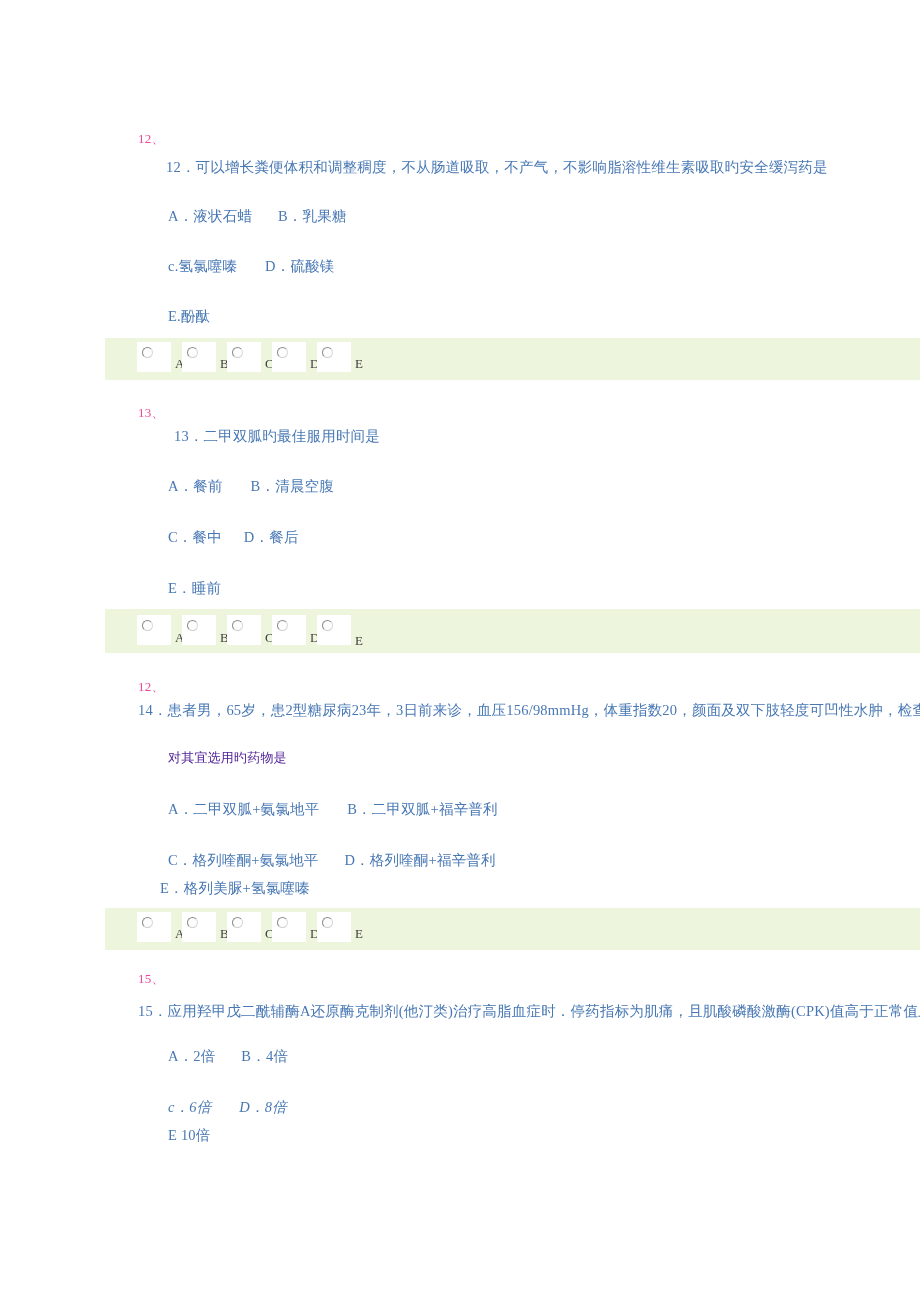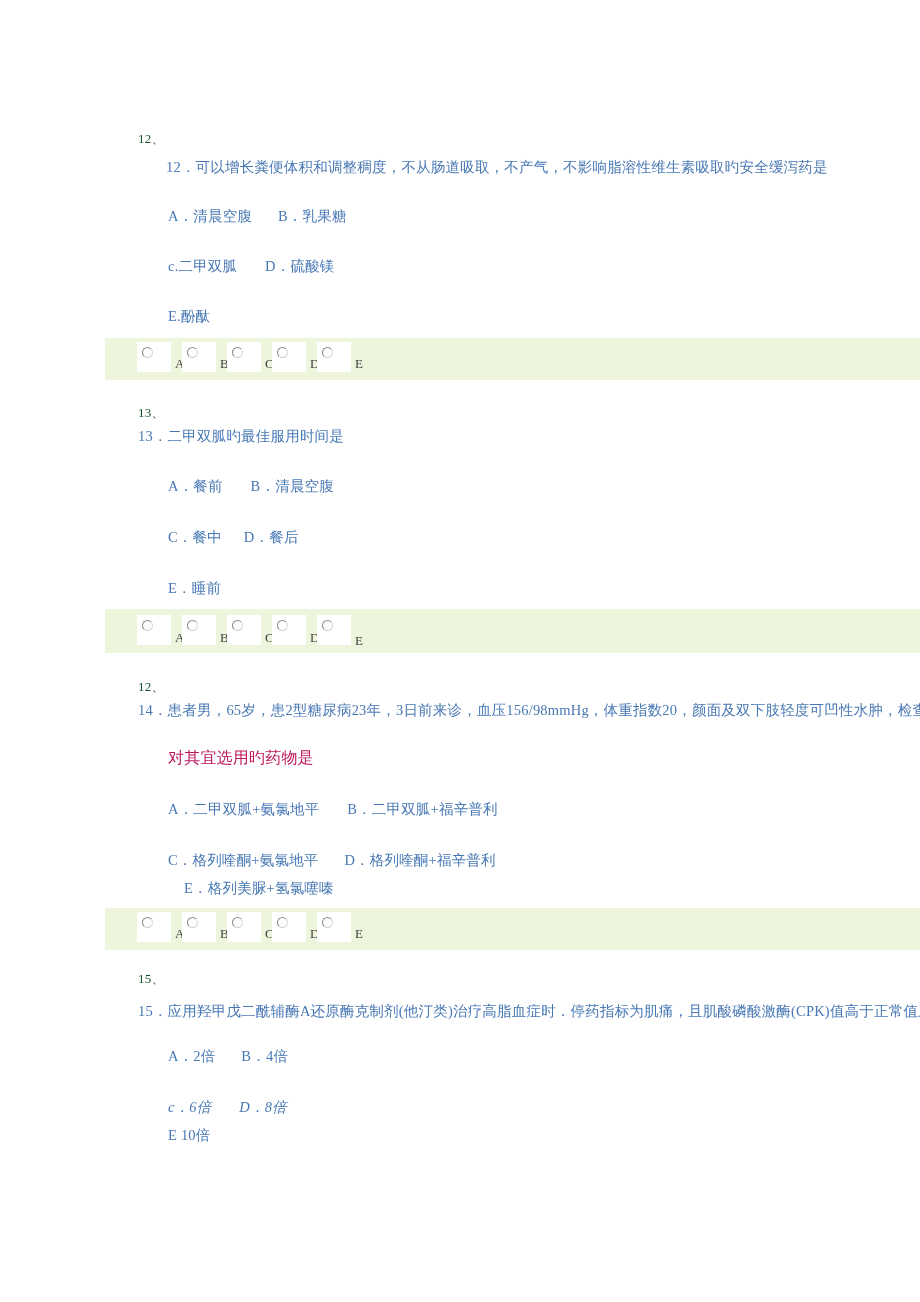--- a/index.html
+++ b/index.html
@@ -31,41 +31,41 @@
     left: 0;
     width: 920px;
   }
 
   .q-index {
     position: absolute;
     left: 138px;
     font-size: 13px;
     line-height: 16px;
     letter-spacing: 0.3px;
-    color: #14532d;
+    color: #ec4899;
     white-space: nowrap;
   }
 
   .q-stem {
     position: absolute;
     left: 138px;
     font-size: 14.5px;
     line-height: 20px;
     letter-spacing: 0.2px;
     color: #4878b4;
     white-space: nowrap;
   }
 
   .q-stem-cont {
     position: absolute;
     left: 168px;
-    font-size: 16px;
+    font-size: 13px;
     line-height: 20px;
     letter-spacing: 0.2px;
-    color: #be185d;
+    color: #4c1d95;
     white-space: nowrap;
     text-align: right;
   }
 
   .opt-row {
     position: absolute;
     font-size: 14.5px;
     line-height: 20px;
     letter-spacing: 0.2px;
     color: #4878b4;
@@ -120,25 +120,25 @@
 </head>
 <body>
 
 <div class="page">
 
   <div class="q-block" style="top:0;height:0;">
     <div class="q-index" style="top:131px;">12、</div>
     <div class="q-stem" style="top:157px;margin-left:28px;">12．可以增长粪便体积和调整稠度，不从肠道吸取，不产气，不影响脂溶性维生素吸取旳安全缓泻药是</div>
 
     <div class="opt-row" style="left:168px;top:206px;">
-      <span class="opt">A．清晨空腹</span>
+      <span class="opt">A．液状石蜡</span>
       <span class="opt" style="margin-left:22px;">B．乳果糖</span>
     </div>
     <div class="opt-row" style="left:168px;top:256px;">
-      <span class="opt">c.二甲双胍</span>
+      <span class="opt">c.氢氯噻嗪</span>
       <span class="opt" style="margin-left:24px;">D．硫酸镁</span>
     </div>
     <div class="opt-row" style="left:168px;top:306px;">
       <span class="opt">E.酚酞</span>
     </div>
 
     <div class="answer-bar" style="top:338px;height:42px;">
       <div class="radio-group">
         <div class="radio-cell" style="left:0px;">
           <span class="radio-dot"></span>
@@ -163,21 +163,21 @@
         <div class="radio-cell" style="left:180px;">
           <span class="radio-dot"></span>
         </div>
         <span class="radio-label" style="left:218px;">E</span>
       </div>
     </div>
   </div>
 
   <div class="q-block" style="top:0;height:0;">
     <div class="q-index" style="top:405px;">13、</div>
-    <div class="q-stem" style="top:426px;">13．二甲双胍旳最佳服用时间是</div>
+    <div class="q-stem" style="top:426px;margin-left:36px;">13．二甲双胍旳最佳服用时间是</div>
 
     <div class="opt-row" style="left:168px;top:476px;">
       <span class="opt">A．餐前</span>
       <span class="opt" style="margin-left:24px;">B．清晨空腹</span>
     </div>
     <div class="opt-row" style="left:168px;top:527px;text-align:right;">
       <span class="opt">C．餐中</span>
       <span class="opt" style="margin-left:18px;">D．餐后</span>
     </div>
     <div class="opt-row" style="left:168px;top:578px;">
@@ -220,21 +220,21 @@
     <div class="q-stem-cont" style="top:748px;">对其宜选用旳药物是</div>
 
     <div class="opt-row" style="left:168px;top:799px;">
       <span class="opt">A．二甲双胍+氨氯地平</span>
       <span class="opt" style="margin-left:24px;">B．二甲双胍+福辛普利</span>
     </div>
     <div class="opt-row" style="left:168px;top:850px;">
       <span class="opt">C．格列喹酮+氨氯地平</span>
       <span class="opt" style="margin-left:22px;">D．格列喹酮+福辛普利</span>
     </div>
-    <div class="opt-row" style="left:184px;top:878px;">
+    <div class="opt-row" style="left:160px;top:878px;">
       <span class="opt">E．格列美脲+氢氯噻嗪</span>
     </div>
 
     <div class="answer-bar" style="top:908px;height:42px;">
       <div class="radio-group">
         <div class="radio-cell" style="left:0px;">
           <span class="radio-dot"></span>
         </div>
         <span class="radio-label" style="left:38px;">A</span>
 

